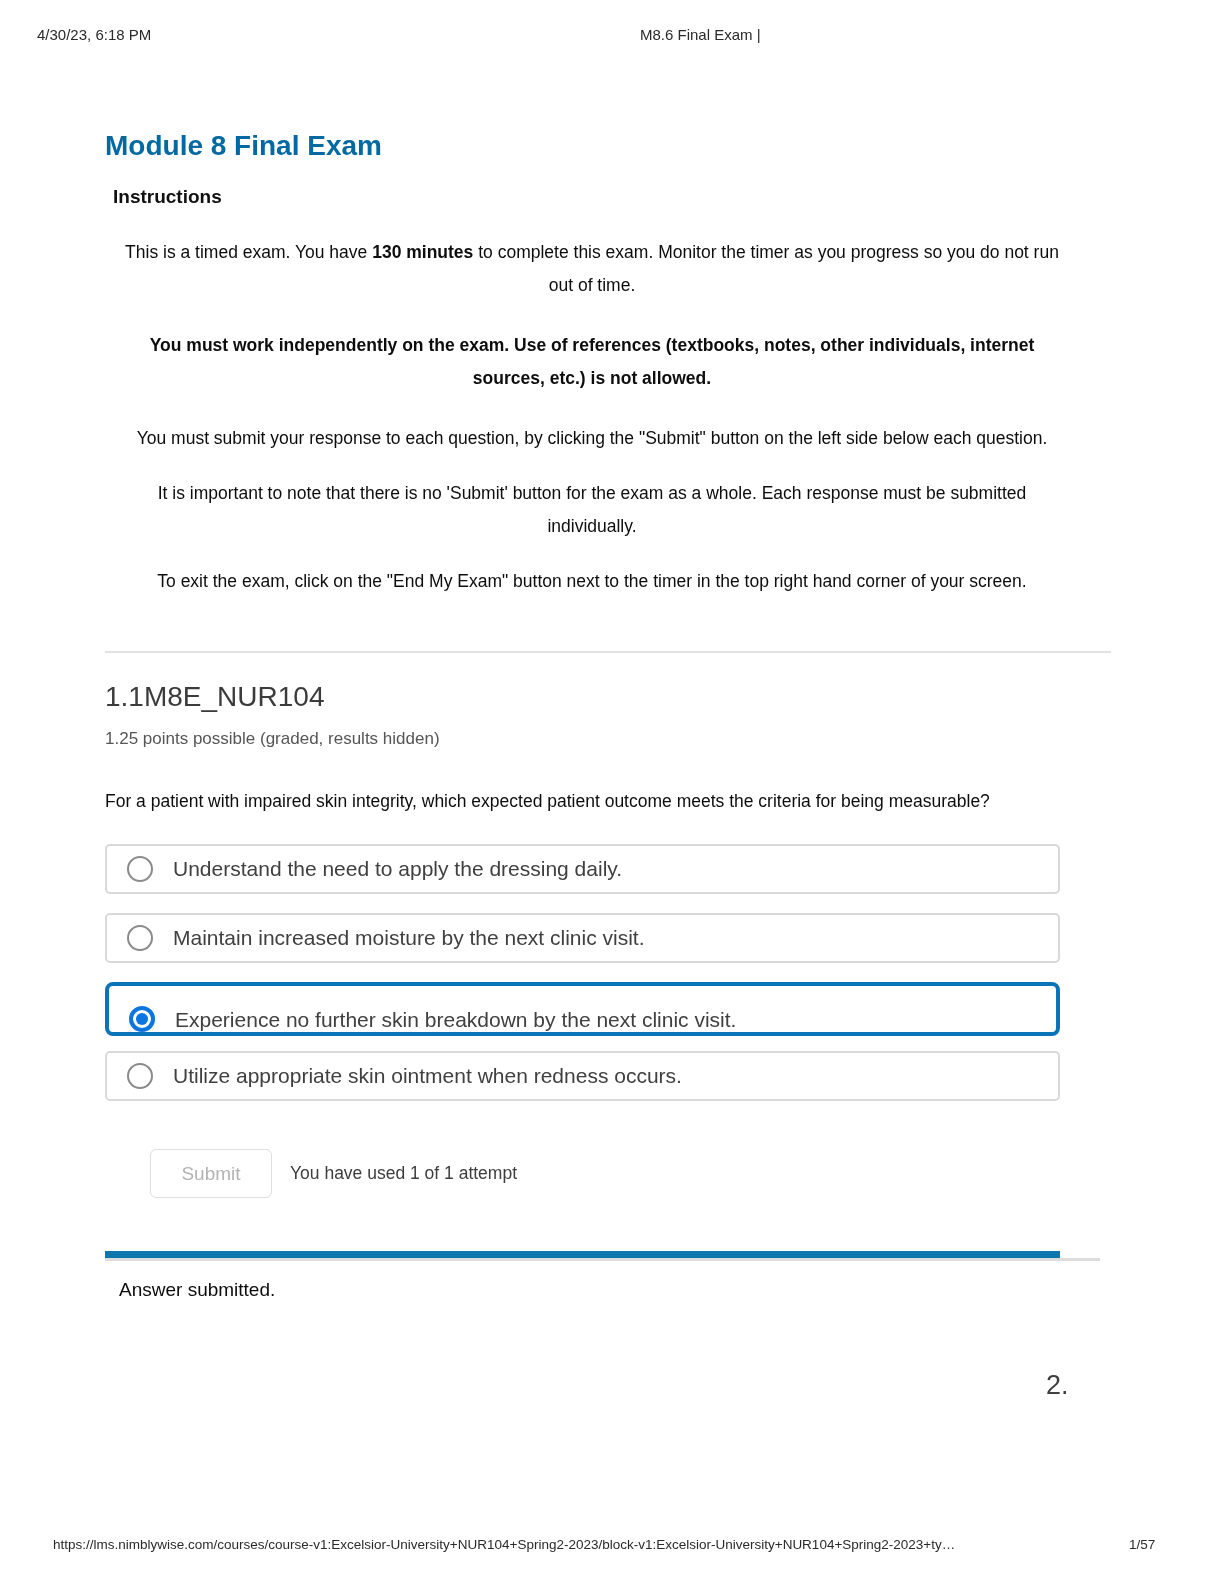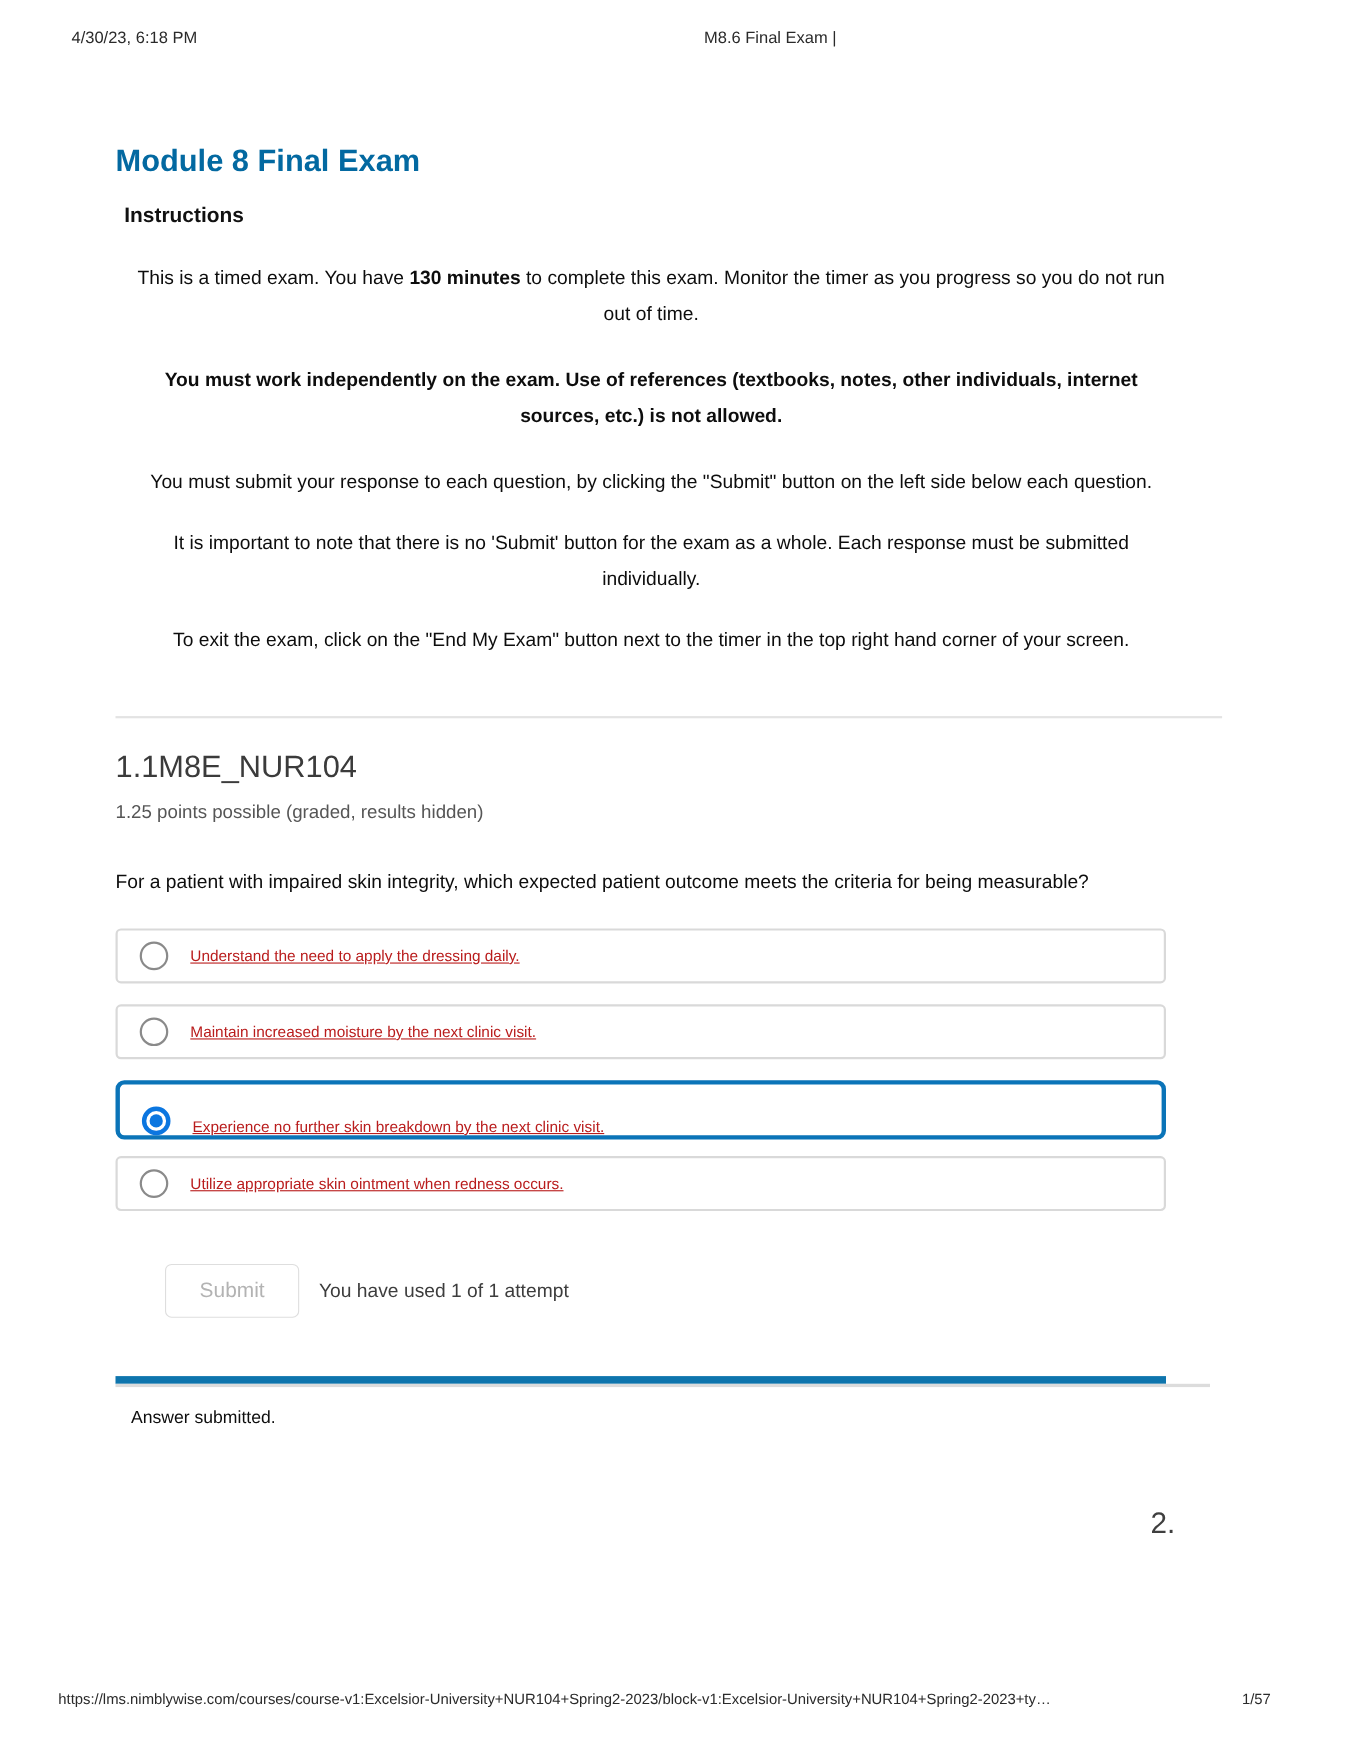--- a/index.html
+++ b/index.html
@@ -2,21 +2,21 @@
 <html><head>
 <meta charset="utf-8">
 <style>
   html,body{margin:0;padding:0;}
   body{
     width:1224px;height:1586px;position:relative;background:#ffffff;
     font-family:"Liberation Sans",sans-serif;color:#000;overflow:hidden;
   }
   
   .print-meta{position:absolute;font-size:15px;color:#2a2a2a;white-space:nowrap;}
-  .ph-date{top:26px;left:65px;}
+  .ph-date{top:26px;left:37px;}
   .ph-title{top:26px;left:640px;}
   .pf-url{top:1537px;left:53px;font-size:13.5px;}
   .pf-page{top:1537px;left:1129px;font-size:13.5px;}
 
   
   .content{position:absolute;left:105px;top:132px;width:1010px;}
   .module-title{font-size:28px;font-weight:bold;line-height:28px;margin:0 0 26px 0;color:#0369a1;}
   .instructions-heading{font-size:19px;font-weight:bold;line-height:22px;margin:0 0 28px 8px;color:#111;}
   .para{font-size:17.5px;line-height:33px;margin:0 0 27px 8px;width:958px;color:#0d0d0d;text-align:center;}
   .para.tight{margin-bottom:22px;}
@@ -37,34 +37,34 @@
   .option.selected{border:4px solid #0b74b8;border-radius:8px;min-height:54px;margin-bottom:15px;align-items:flex-end;}
   .radio{
     box-sizing:border-box;width:26px;height:26px;border-radius:50%;
     border:2px solid #8a8a8a;background:#fff;margin-right:20px;flex:0 0 auto;
   }
   .option.selected .radio{border:4px solid #0b76e0;}
   .option.selected .radio::after{
     content:"";display:block;width:12px;height:12px;margin:3px auto;
     border-radius:50%;background:#0b76e0;
   }
-  .option-label{font-size:14px;color:#b91c1c;text-decoration:underline;}
+  .option-label{font-size:21px;color:#404040;}
 
   .submit-row{display:flex;align-items:center;margin-top:48px;}
   .submit-btn{
     box-sizing:border-box;width:122px;height:49px;background:#fff;
     border:1px solid #dedede;border-radius:6px;color:#b3b3b3;font-size:19px;
     font-family:"Liberation Sans",sans-serif;cursor:default;margin-left:45px;
   }
   .attempts{margin-left:18px;font-size:17.5px;color:#3d3d3d;}
 
   .progress-wrap{position:relative;height:10px;margin-top:53px;}
   .bar-blue{position:absolute;left:0;top:0;width:955px;height:7px;background:#0e75ad;}
   .bar-gray{position:absolute;left:0;top:7px;width:995px;height:3px;background:#dcdcdc;}
-  .status{margin:12px 0 0 14px;font-size:16px;line-height:33px;color:#0d0d0d;}
+  .status{margin:12px 0 0 14px;font-size:19px;line-height:33px;color:#0d0d0d;}
 
   .next-num{position:absolute;left:1046px;top:1370px;font-size:27px;color:#3f3f3f;}
 </style>
 </head>
 <body>
 
 <div class="print-meta ph-date">4/30/23, 6:18 PM</div>
 <div class="print-meta ph-title">M8.6 Final Exam |</div>
 
 <div class="content">

